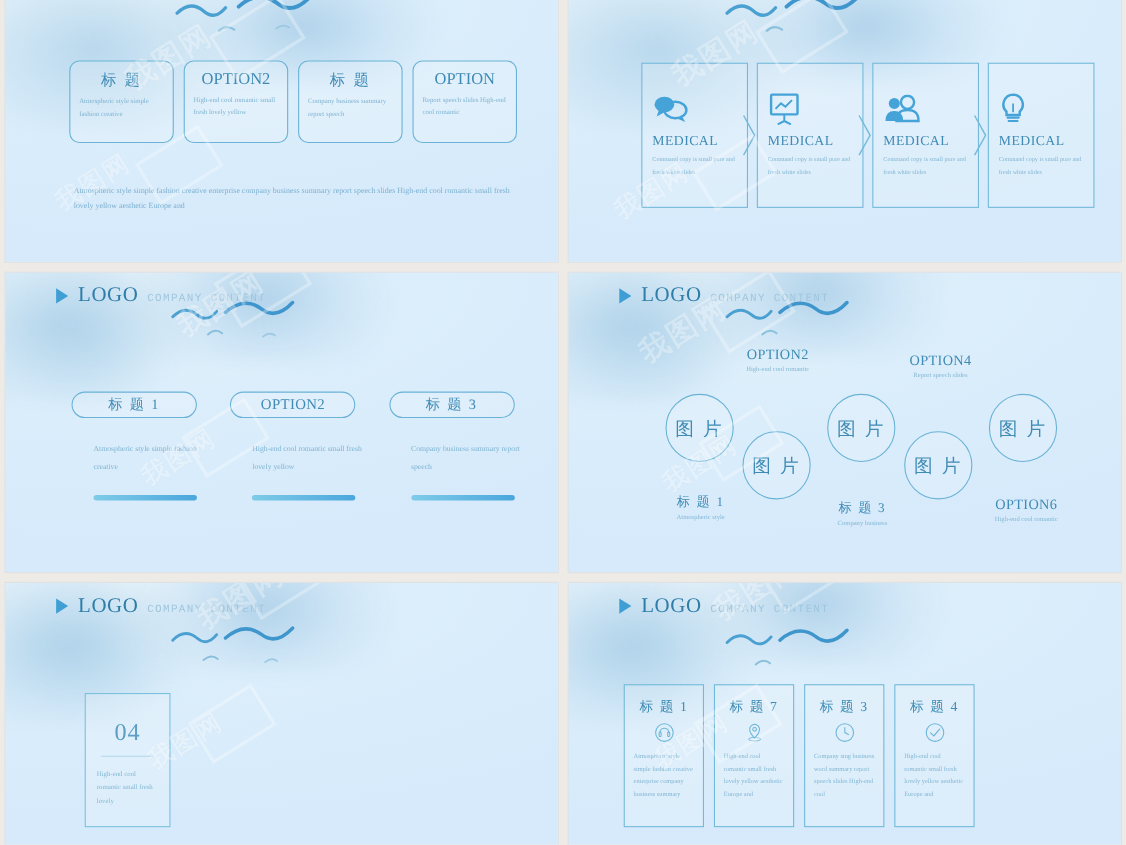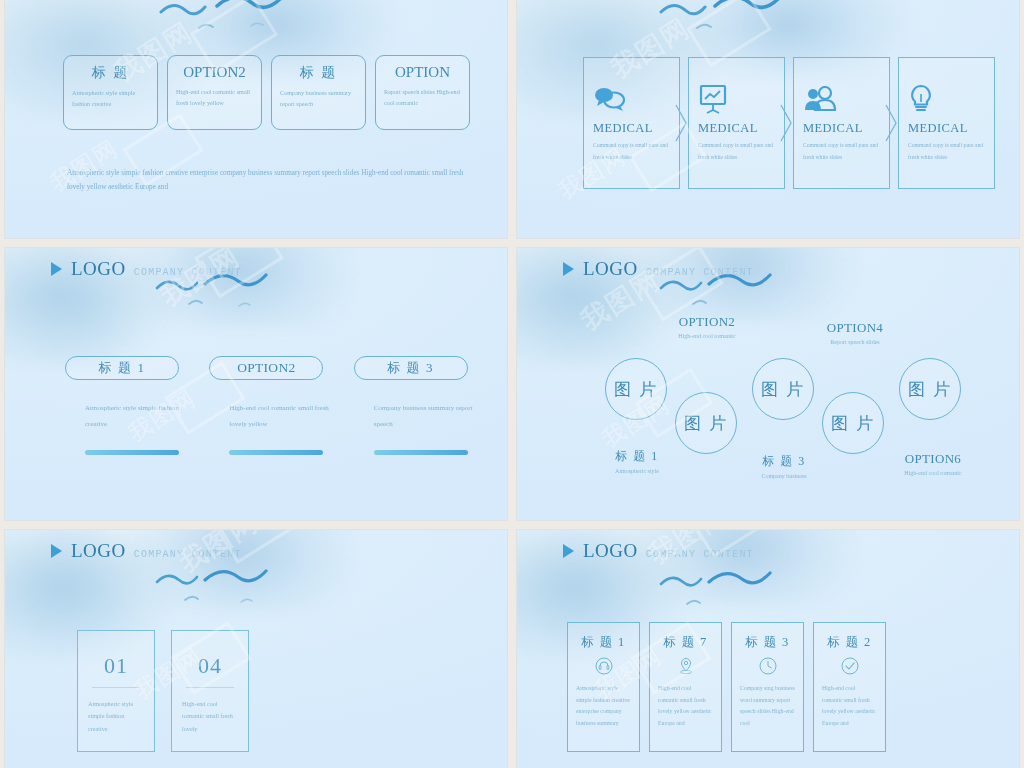--- a/index.html
+++ b/index.html
@@ -481,25 +481,20 @@
       <svg width="160" height="48" viewBox="0 0 160 48">
         <path d="M4 18 q11 -11 22 -2 q9 8 18 -3" fill="none" stroke="#4ba0d2" stroke-width="2.6" stroke-linecap="round"></path>
         <path d="M52 16 q17 -15 33 -3 q13 10 28 -6" fill="none" stroke="#3f96cc" stroke-width="3.2" stroke-linecap="round"></path>
         <path d="M32 36 q7 -6 13 -1" fill="none" stroke="#8bc0dd" stroke-width="1.8" stroke-linecap="round"></path>
         <path d="M88 38 q6 -5 11 -1" fill="none" stroke="#9cc9e2" stroke-width="1.5" stroke-linecap="round"></path>
       </svg>
     </div>
 
     <div class="s5-row">
       <div class="s5-card">
-        <div class="n">01</div>
-        <div class="sep"></div>
-        <div class="d">Atmospheric style simple fashion creative</div>
-      </div>
-      <div class="s5-card">
         <div class="n">04</div>
         <div class="sep"></div>
         <div class="d">High-end cool romantic small fresh lovely</div>
       </div>
     </div>
 
     <div class="wm">
       <span class="w1" style="left:170px;top:-6px;">我图网</span>
       <span class="w2" style="left:126px;top:128px;">我图网</span>
       <div class="wmbox" style="left:214px;top:-30px;width:68px;height:42px;"></div>
@@ -559,21 +554,21 @@
           <svg width="18" height="18" viewBox="0 0 18 18">
             <circle cx="9" cy="9" r="8" fill="none" stroke="#6fb7d8" stroke-width="1"></circle>
             <path d="M9 4.5 V9 L12.3 10.8" fill="none" stroke="#6fb7d8" stroke-width="1" stroke-linecap="round"></path>
           </svg>
         </div>
         <div class="d">Company stng business word summary report speech slides High-end cool</div>
       </div>
 
 
       <div class="s6-card">
-        <div class="t">标 题 2</div>
+        <div class="t">标 题 4</div>
         <div class="s6-ico">
           <svg width="18" height="18" viewBox="0 0 18 18">
             <circle cx="9" cy="9" r="8" fill="none" stroke="#6fb7d8" stroke-width="1"></circle>
             <path d="M5 9.2 L8 12 L13.2 5.8" fill="none" stroke="#6fb7d8" stroke-width="1.1" stroke-linecap="round"></path>
           </svg>
         </div>
         <div class="d">High-end cool romantic small fresh lovely yellow aesthetic Europe and</div>
       </div>
 
     </div>

